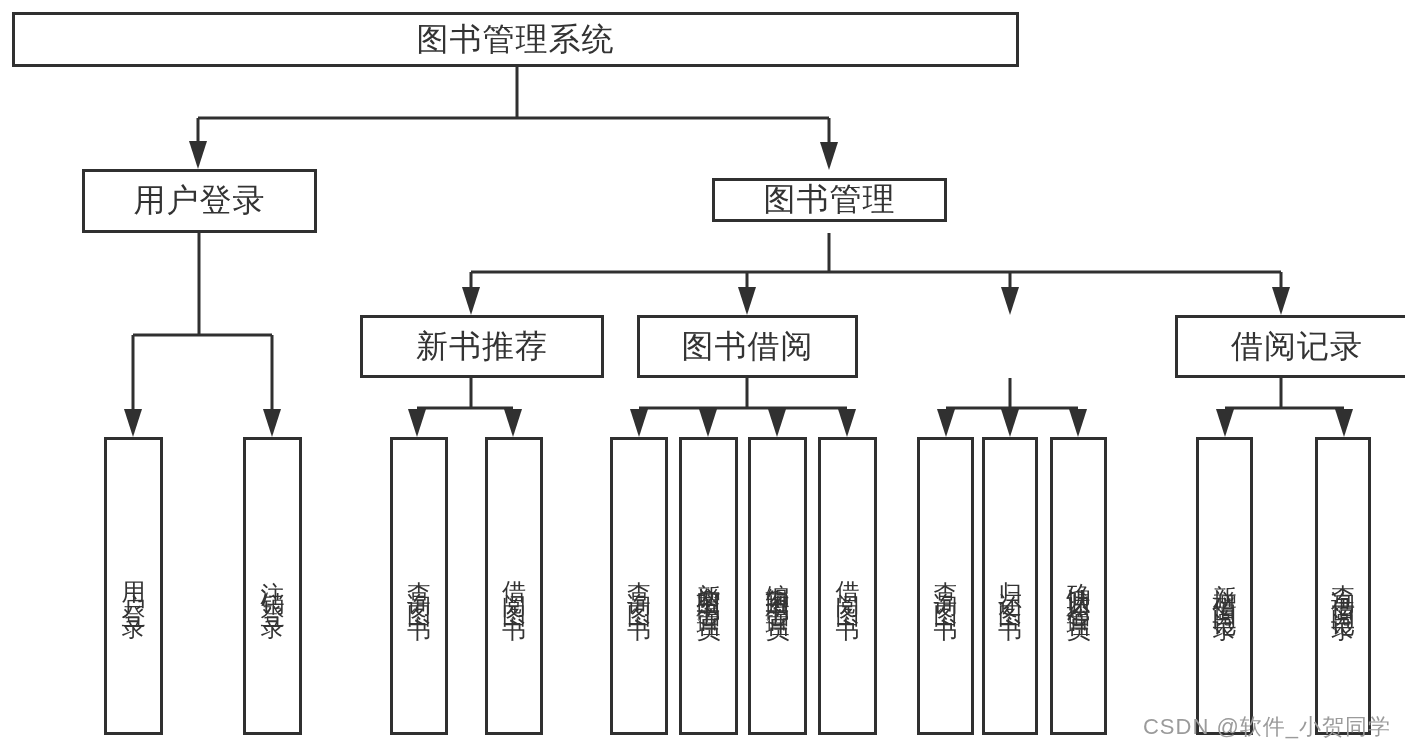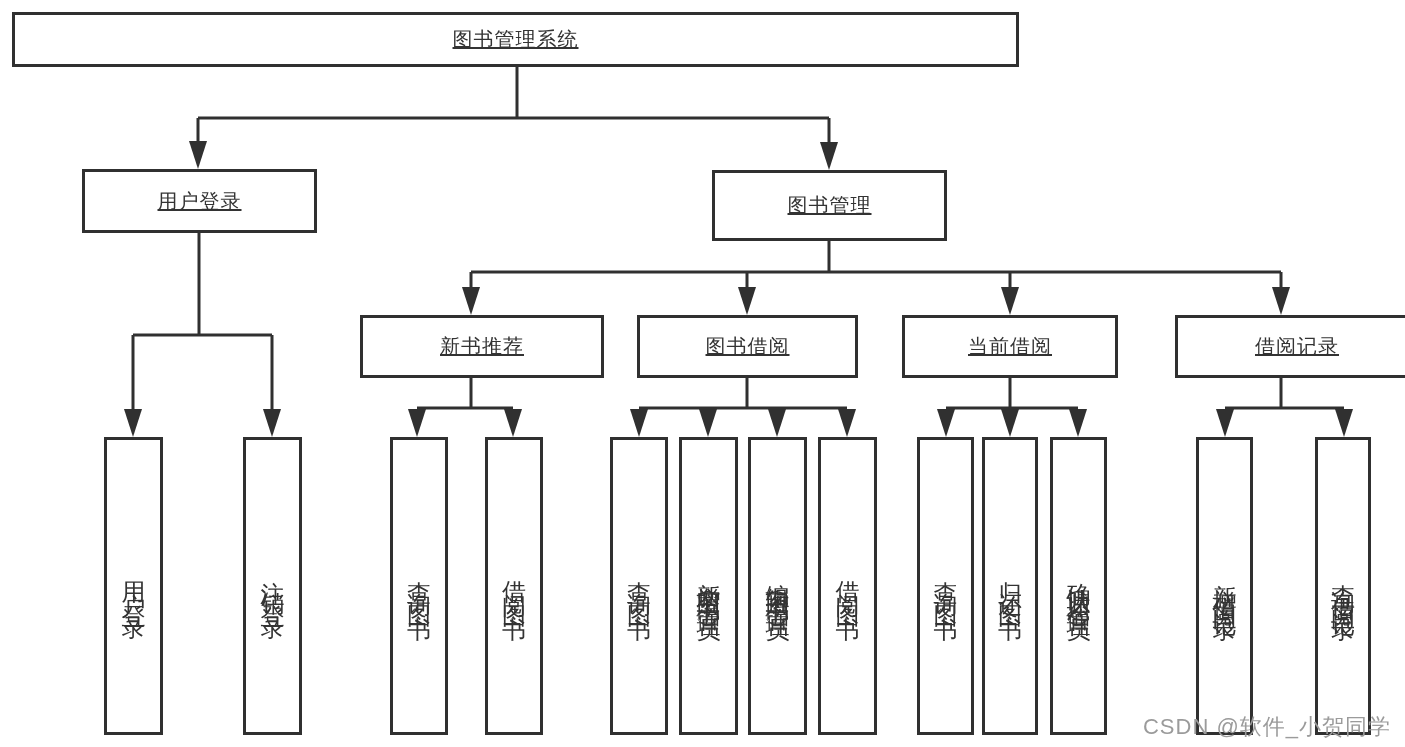--- a/index.html
+++ b/index.html
@@ -20,21 +20,21 @@
   }
   .box {
     position: absolute;
     background: #ffffff;
     border: 3px solid var(--line, #303030);
     box-sizing: border-box;
     display: flex;
     align-items: center;
     justify-content: center;
   }
-  .hbox { font-size: 20px; letter-spacing: 1px; white-space: nowrap; text-decoration: underline; }
+  .hbox { font-size: 32px; letter-spacing: 1px; white-space: nowrap; }
   .vbox span {
     writing-mode: vertical-rl;
     text-orientation: mixed;
     font-size: 24px;
     line-height: 1;
     letter-spacing: 7px;
   }
   .vbox.sp span { letter-spacing: 12px; }
   .vbox.lg span { letter-spacing: 5px; }
   .watermark {
@@ -95,25 +95,24 @@
       <polygon points="1001,409 1019,409 1010,437"></polygon>
       <polygon points="1069,409 1087,409 1078,437"></polygon>
       <polygon points="1216,409 1234,409 1225,437"></polygon>
       <polygon points="1335,409 1353,409 1344,437"></polygon>
     </g>
   </svg>
 
   <div class="box hbox" style="left:12px;top:12px;width:1007px;height:55px">图书管理系统</div>
 
   <div class="box hbox" style="left:82px;top:169px;width:235px;height:64px">用户登录</div>
-  <div class="box hbox" style="left:712px;top:170px;width:235px;height:71px">图书管理</div>
+  <div class="box hbox" style="left:712px;top:178px;width:235px;height:44px">图书管理</div>
 
   <div class="box hbox" style="left:360px;top:315px;width:244px;height:63px">新书推荐</div>
   <div class="box hbox" style="left:637px;top:315px;width:221px;height:63px">图书借阅</div>
-  <div class="box hbox" style="left:902px;top:315px;width:216px;height:63px">当前借阅</div>
   <div class="box hbox" style="left:1175px;top:315px;width:244px;height:63px">借阅记录</div>
 
   <div class="box vbox sp" style="left:104px;top:437px;width:59px;height:298px">
     <span>用户登录</span>
   </div>
   <div class="box vbox sp" style="left:243px;top:437px;width:59px;height:298px">
     <span>注销登录</span>
   </div>
 
   <div class="box vbox sp" style="left:390px;top:437px;width:58px;height:298px">

